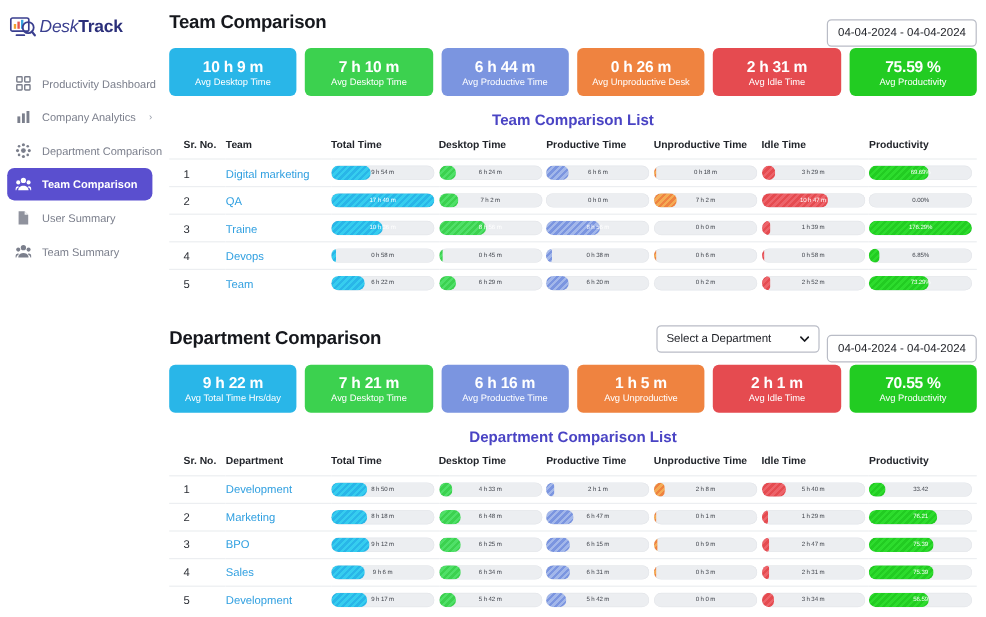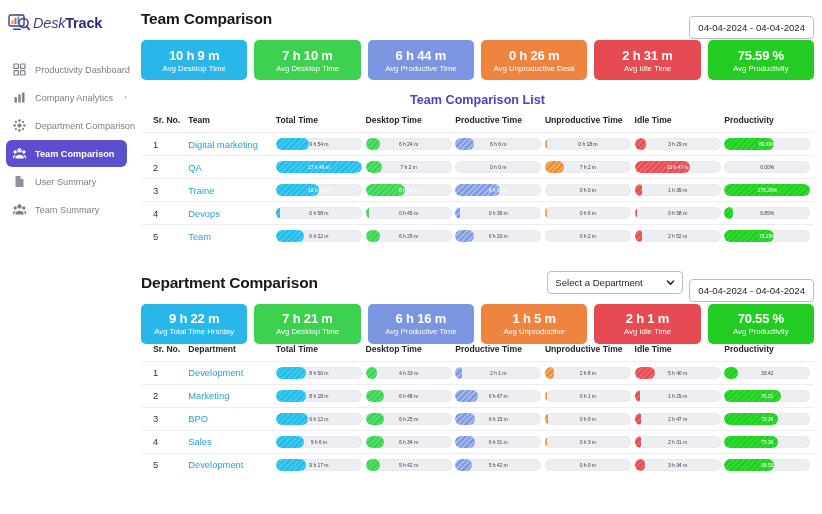--- a/index.html
+++ b/index.html
@@ -508,20 +508,21 @@
           <div class="kpi" style="background: rgb(229, 75, 80);">
             <div class="v">2 h 1 m</div>
             <div class="l">Avg Idle Time</div>
           </div>
           <div class="kpi" style="background: rgb(34, 204, 34);">
             <div class="v">70.55 %</div>
             <div class="l">Avg Productivity</div>
           </div>
         </div>
 
+      <div class="list-title">Department Comparison List</div>
 
       <table>
         <thead>
             <tr id="dept-head">
               <th class="c-sr">Sr. No.</th>
               <th class="c-name">Department</th>
               <th class="c-bar">Total Time</th>
               <th class="c-bar">Desktop Time</th>
               <th class="c-bar">Productive Time</th>
               <th class="c-bar">Unproductive Time</th>

